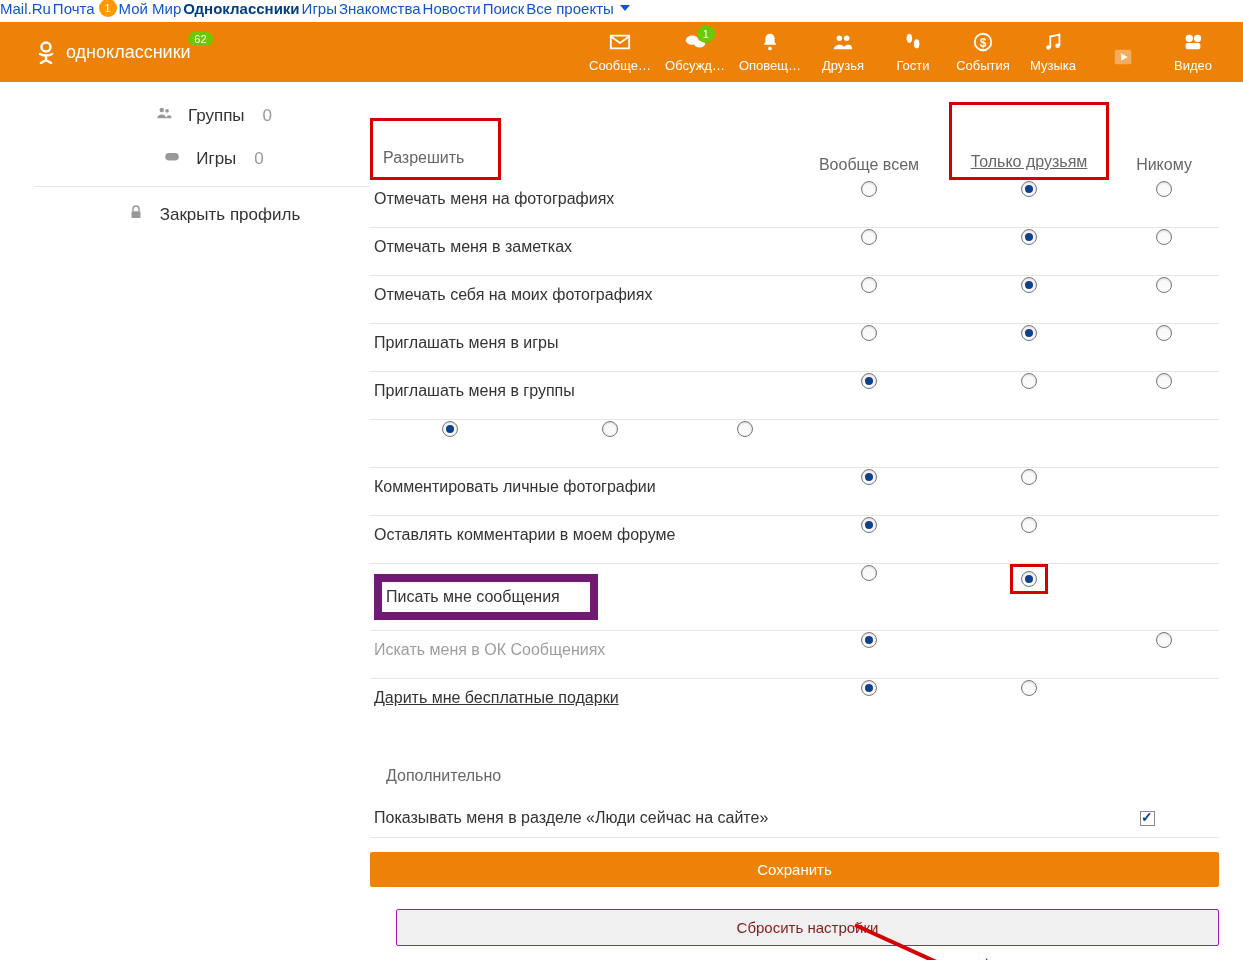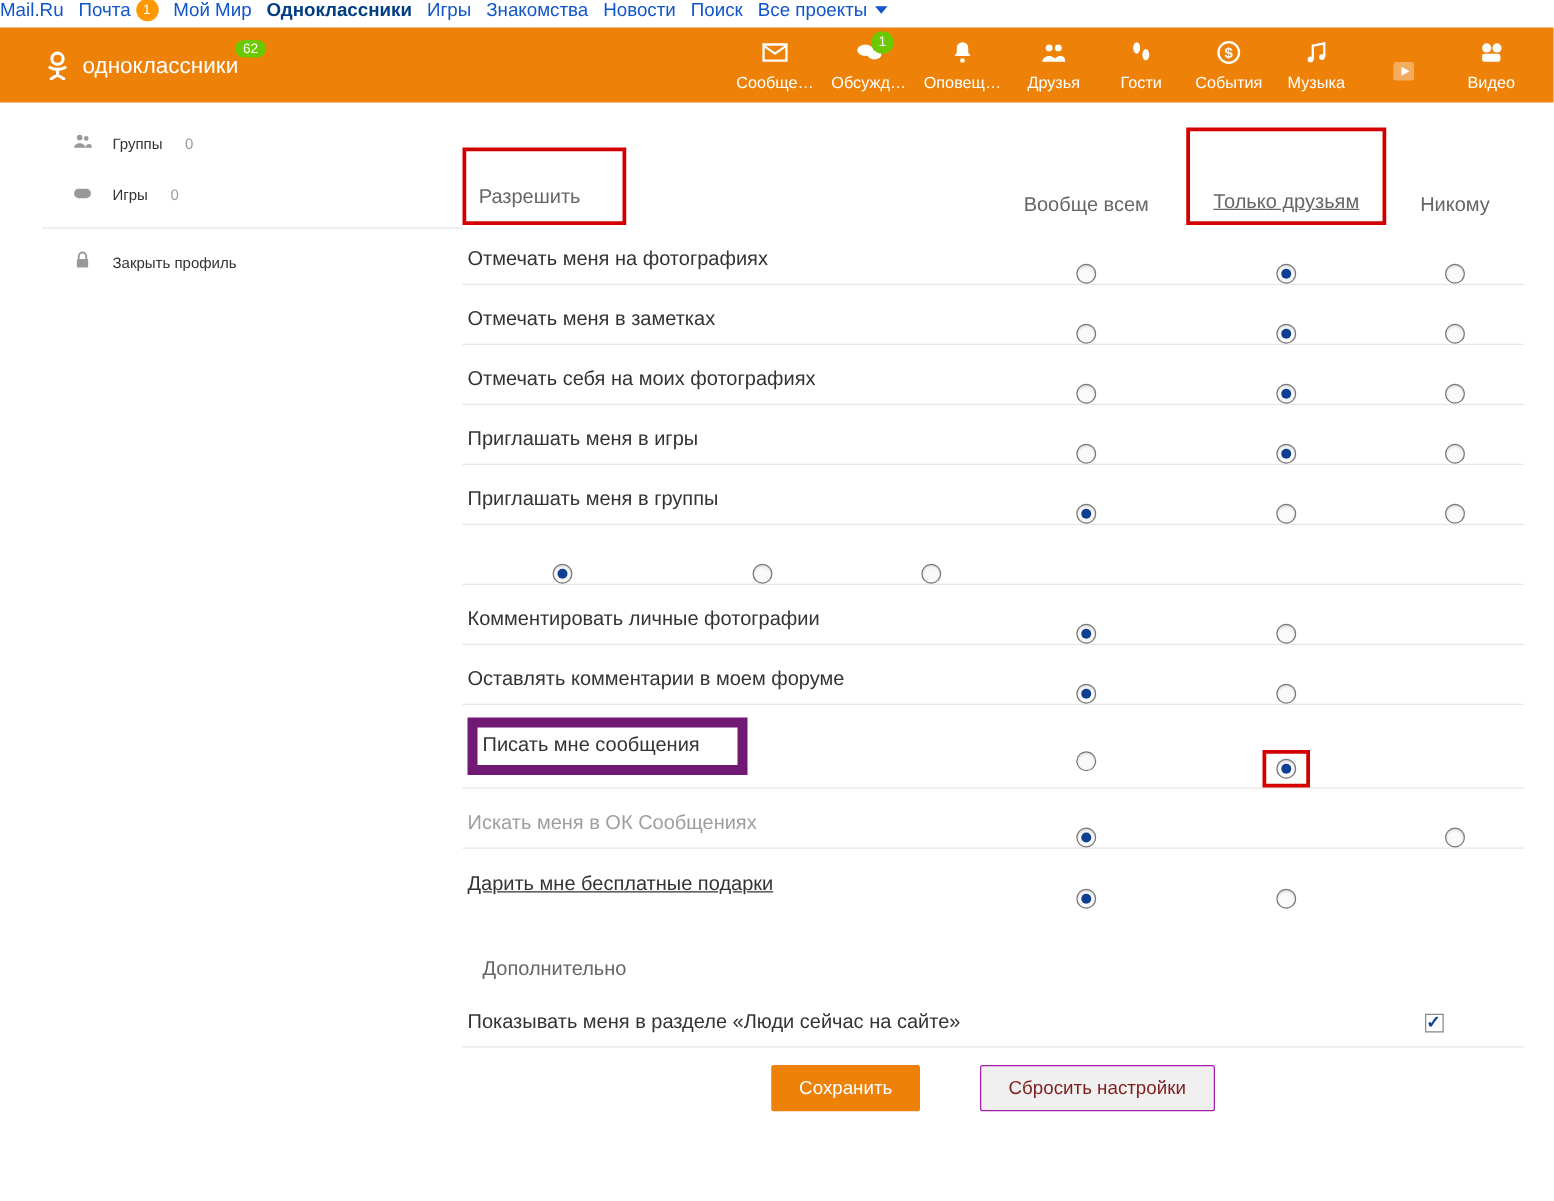--- a/index.html
+++ b/index.html
@@ -1,53 +1,53 @@
 <!DOCTYPE html>
 <html><head>
 <meta charset="utf-8">
 <style>
 * { margin:0; padding:0; box-sizing:border-box; }
 body { font-family: Arial, Helvetica, sans-serif; font-size:14px; color:#333; background:#fff; width:1243px; }
 
 
-.mailbar { height:22px; padding:0 0 6px 0; display:flex; align-items:center; gap:12px; font-size:15px; color:#1155cc; }
+.mailbar { height:22px; padding:0 0 6px 0; display:flex; align-items:center; gap:2px; font-size:15px; color:#1155cc; }
 .mailbar .itm { cursor:pointer; position:relative; display:flex; align-items:center; gap:4px; }
 .mailbar .itm.active { font-weight:bold; color:#003d82; }
 .mailbar .badge-circ { background:#ff9800; color:#fff; border-radius:50%; width:18px; height:18px; font-size:11px; display:inline-flex; align-items:center; justify-content:center; }
 .mailbar .caret { width:0; height:0; border-left:5px solid transparent; border-right:5px solid transparent; border-top:6px solid #1155cc; display:inline-block; margin-left:2px; }
 
 
 .orangebar { background:#ee8208; height:60px; display:flex; align-items:center; color:#fff; padding:0 22px 0 34px; }
 .logo { display:flex; align-items:center; gap:8px; font-size:18px; position:relative; cursor:pointer; }
 .logo svg { width:24px; height:24px; }
 .logo .grn-badge { position:absolute; top:-8px; right:-22px; background:#6cc800; color:#fff; border-radius:9px; font-size:11px; padding:1px 6px; }
 .hdr-spacer { flex:1; }
 .hdr-items { display:flex; gap:14px; align-items:flex-end; }
 .hdr-item { display:flex; flex-direction:column; align-items:center; gap:2px; font-size:13px; cursor:pointer; position:relative; min-width:56px; }
 .hdr-item svg { width:26px; height:22px; }
 .hdr-item .grn-dot { position:absolute; top:-6px; right:10px; background:#6cc800; color:#fff; border-radius:50%; width:18px; height:18px; font-size:11px; display:flex; align-items:center; justify-content:center; }
 
 
 .wrap { display:flex; }
 .sidebar { width:370px; padding:12px 0 0 34px; }
 .sidebar .sb-list { background:#fff; }
-.sb-item { display:flex; align-items:center; gap:14px; padding:10px 0 10px 22px; font-size:12px; color:#333; cursor:pointer; }
+.sb-item { display:flex; align-items:center; gap:14px; padding:10px 0 10px 22px; font-size:17px; color:#333; cursor:pointer;justify-content:center; }
 .sb-item .cnt { color:#999; margin-left:4px; }
 .sb-item svg { width:20px; height:18px; fill:#999; }
 .sb-divider { border-top:1px solid #e5e5e5; margin:6px 0 6px 0; }
 .main { flex:1; padding:0 24px 0 0; }
 
 
 .perm-head { display:flex; align-items:flex-end; margin-top:20px; }
 .perm-title-box { border:3px solid #d40000; padding:28px 34px 10px 10px; color:#666; font-size:16px; }
 .perm-cols { margin-left:auto; display:flex; align-items:flex-end; }
 .perm-col { width:160px; text-align:center; color:#666; font-size:16px; padding-bottom:6px; }
 .perm-col.hl { border:3px solid #d40000; padding-top:48px;text-decoration:underline; }
 .perm-col.nobody { width:110px; }
-.perm-row { display:flex; align-items:flex-end; border-bottom:1px solid #e6e6e6; min-height:48px; }
+.perm-row { display:flex; align-items:flex-start; border-bottom:1px solid #e6e6e6; min-height:48px; }
 .perm-row.noborder { border-bottom:none;text-decoration:underline; }
 .perm-label { flex:1; padding:10px 0 10px 4px; font-size:16px; color:#333; }
 .perm-label.disabled { color:#9e9e9e; }
 .perm-cells { display:flex; }
 .perm-cell { width:160px; text-align:center; }
 .perm-cell.nobody { width:110px; }
 .hl-row-label { border:8px solid #701a75; padding:6px 30px 6px 4px; display:inline-block; }
 .hl-cell { border:3px solid #d40000; padding:4px 8px; display:inline-flex; align-items:center; justify-content:center; }
 
 
@@ -55,21 +55,21 @@
 .radio.checked::after { content:''; position:absolute; left:3px; top:3px; width:8px; height:8px; border-radius:50%; background:#0e3f91; }
 
 
 .addl-title { font-size:16px; color:#666; margin:40px 0 18px 16px; }
 .addl-row { display:flex; align-items:center; font-size:16px; padding:6px 4px; }
 .addl-row .spacer { flex:1; }
 .chk { width:15px; height:15px; border:1px solid #888; display:inline-block; position:relative; background:#fff; cursor:pointer; }
 .chk.checked::before { content:'✓'; position:absolute; left:0; top:-3px; font-size:14px; color:#0e3f91; font-weight:bold; }
 
 
-.btmbar { border-top:1px solid #e6e6e6; padding:14px 0; display:flex; justify-content:center; gap:22px; margin-top:4px; }
+.btmbar { border-top:1px solid #e6e6e6; padding:14px 0; display:flex; justify-content:center; gap:22px; margin-top:4px;flex-direction:column; }
 .btn { padding:9px 22px; font-size:15px; border:none; cursor:pointer; border-radius:2px; }
 .btn.primary { background:#ee8208; color:#fff; }
 .btn.secondary { background:#f0f0f0; color:#7f1d1d; border:1px solid #a21caf;margin-left:26px; }
 
 
 .arrow-anno { position:absolute; left:480px; top:838px; pointer-events:none; }
 </style>
 </head>
 <body>
 

